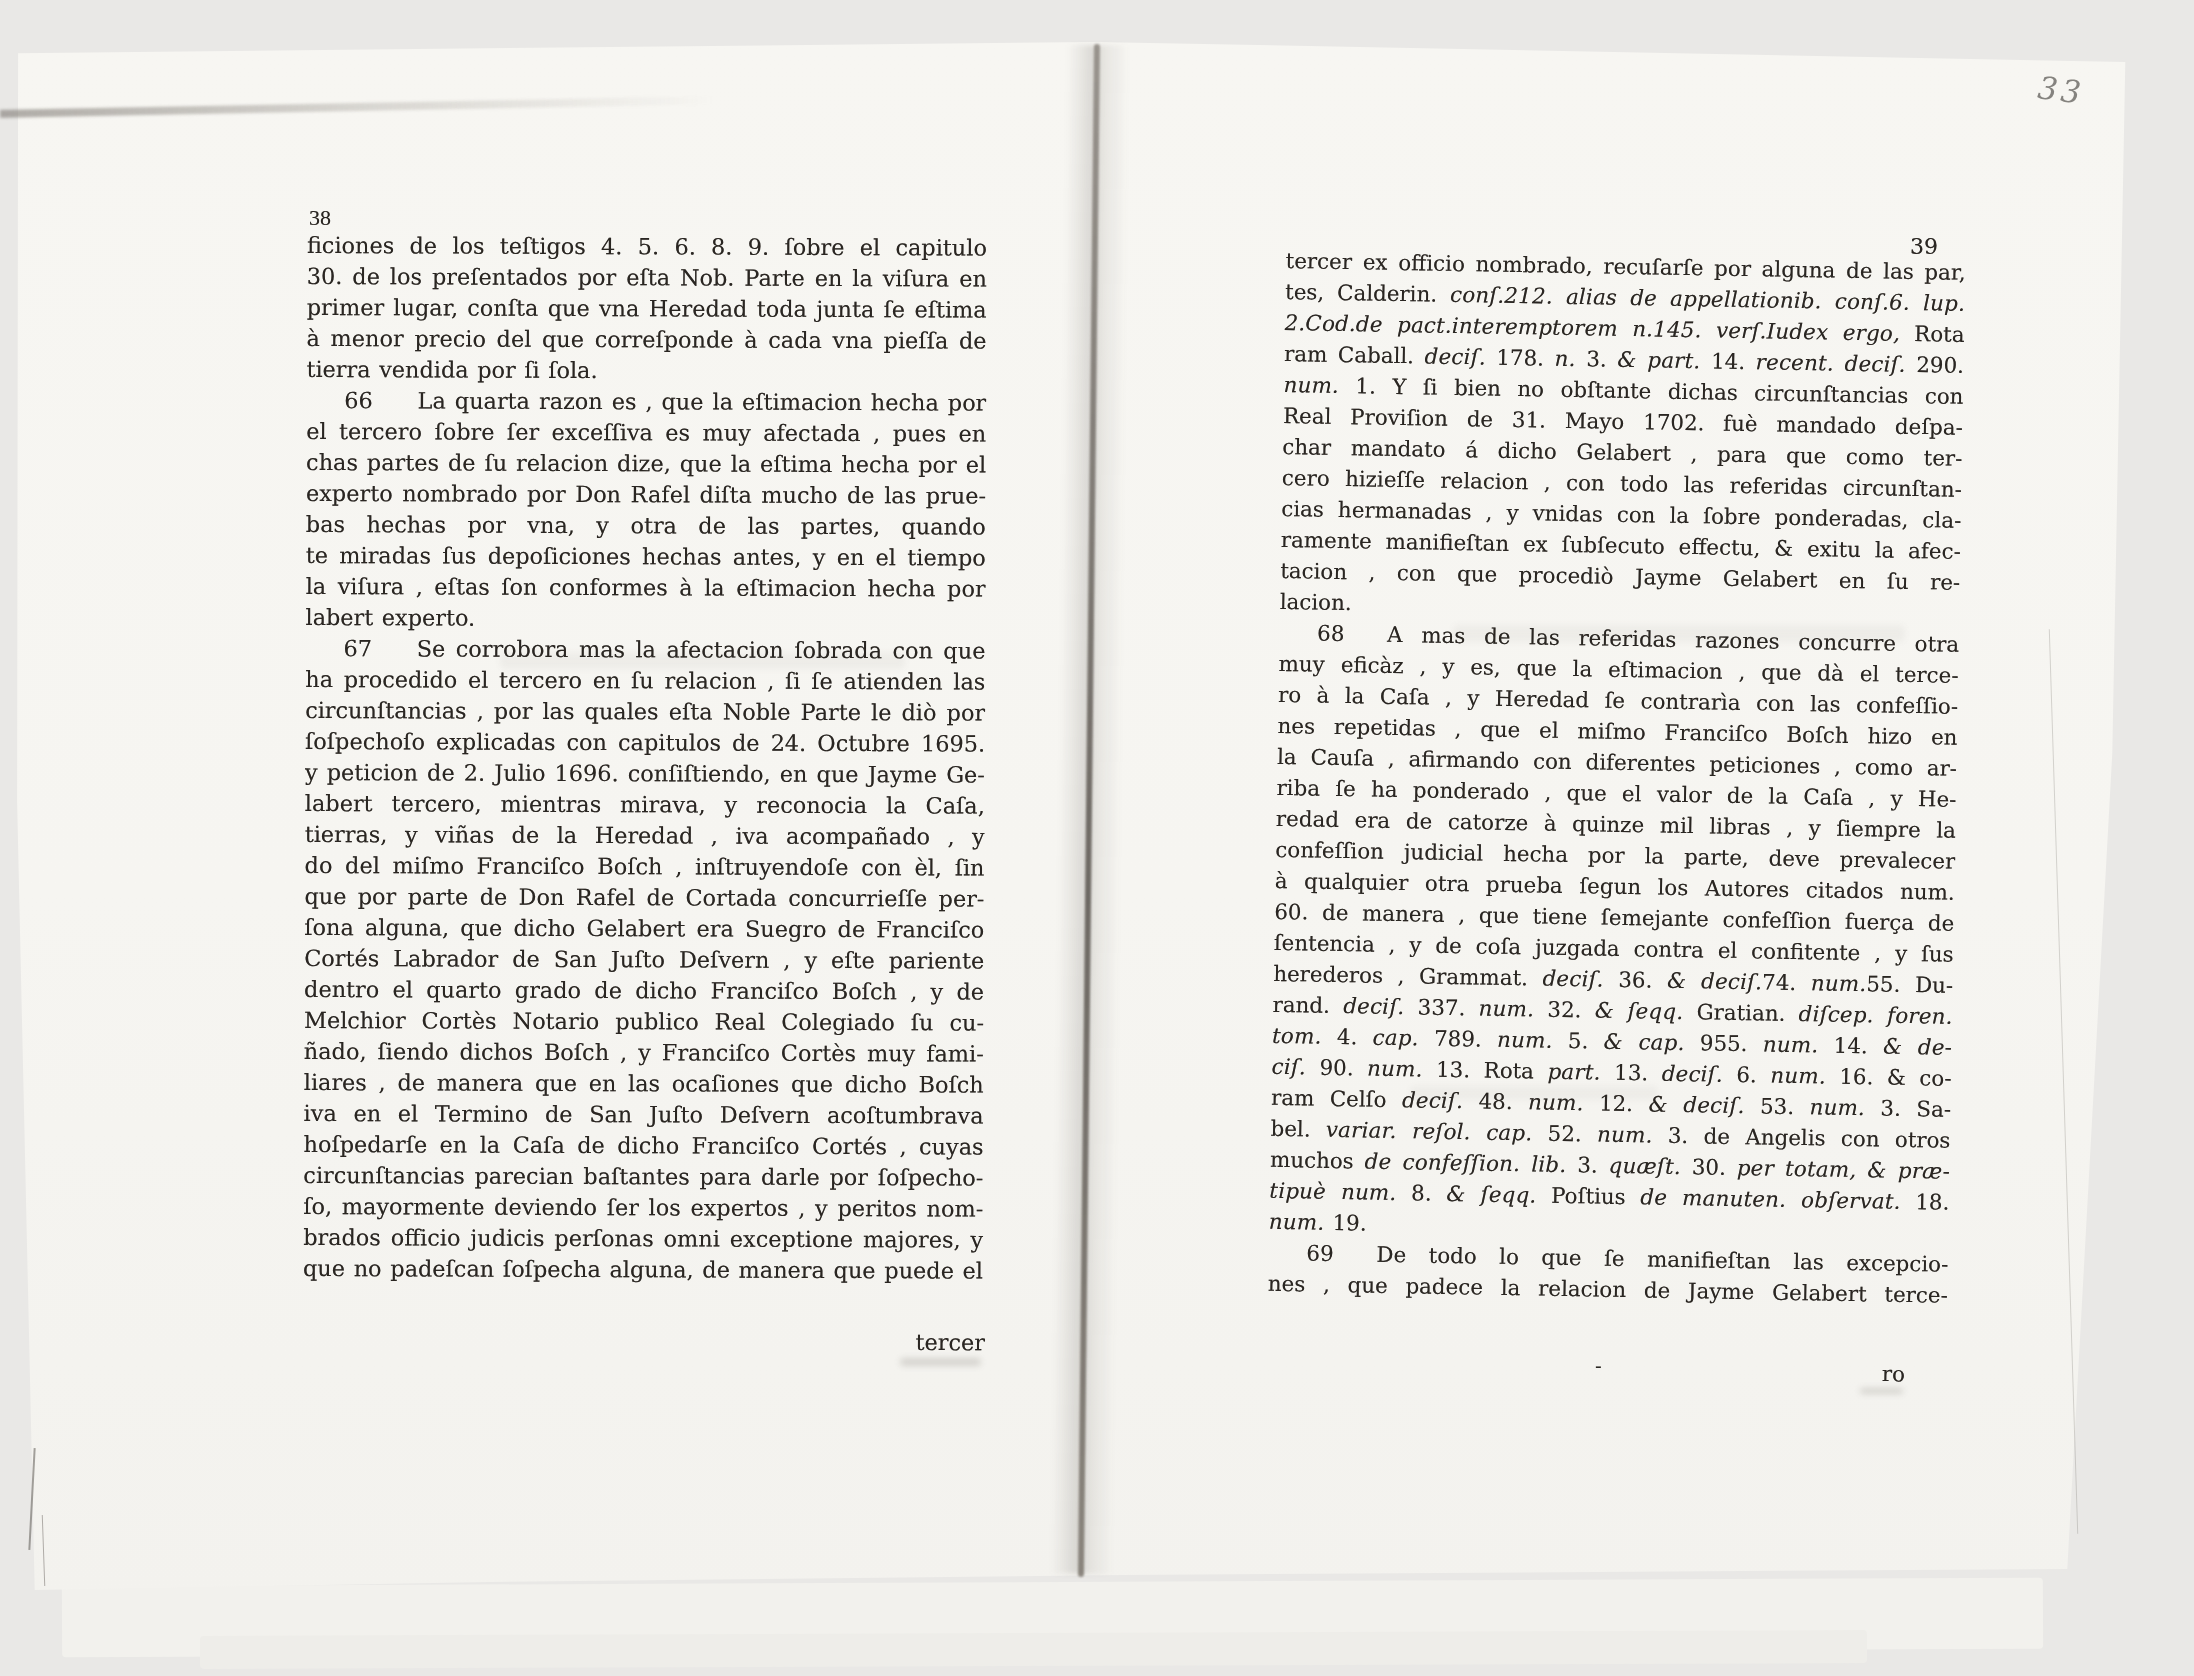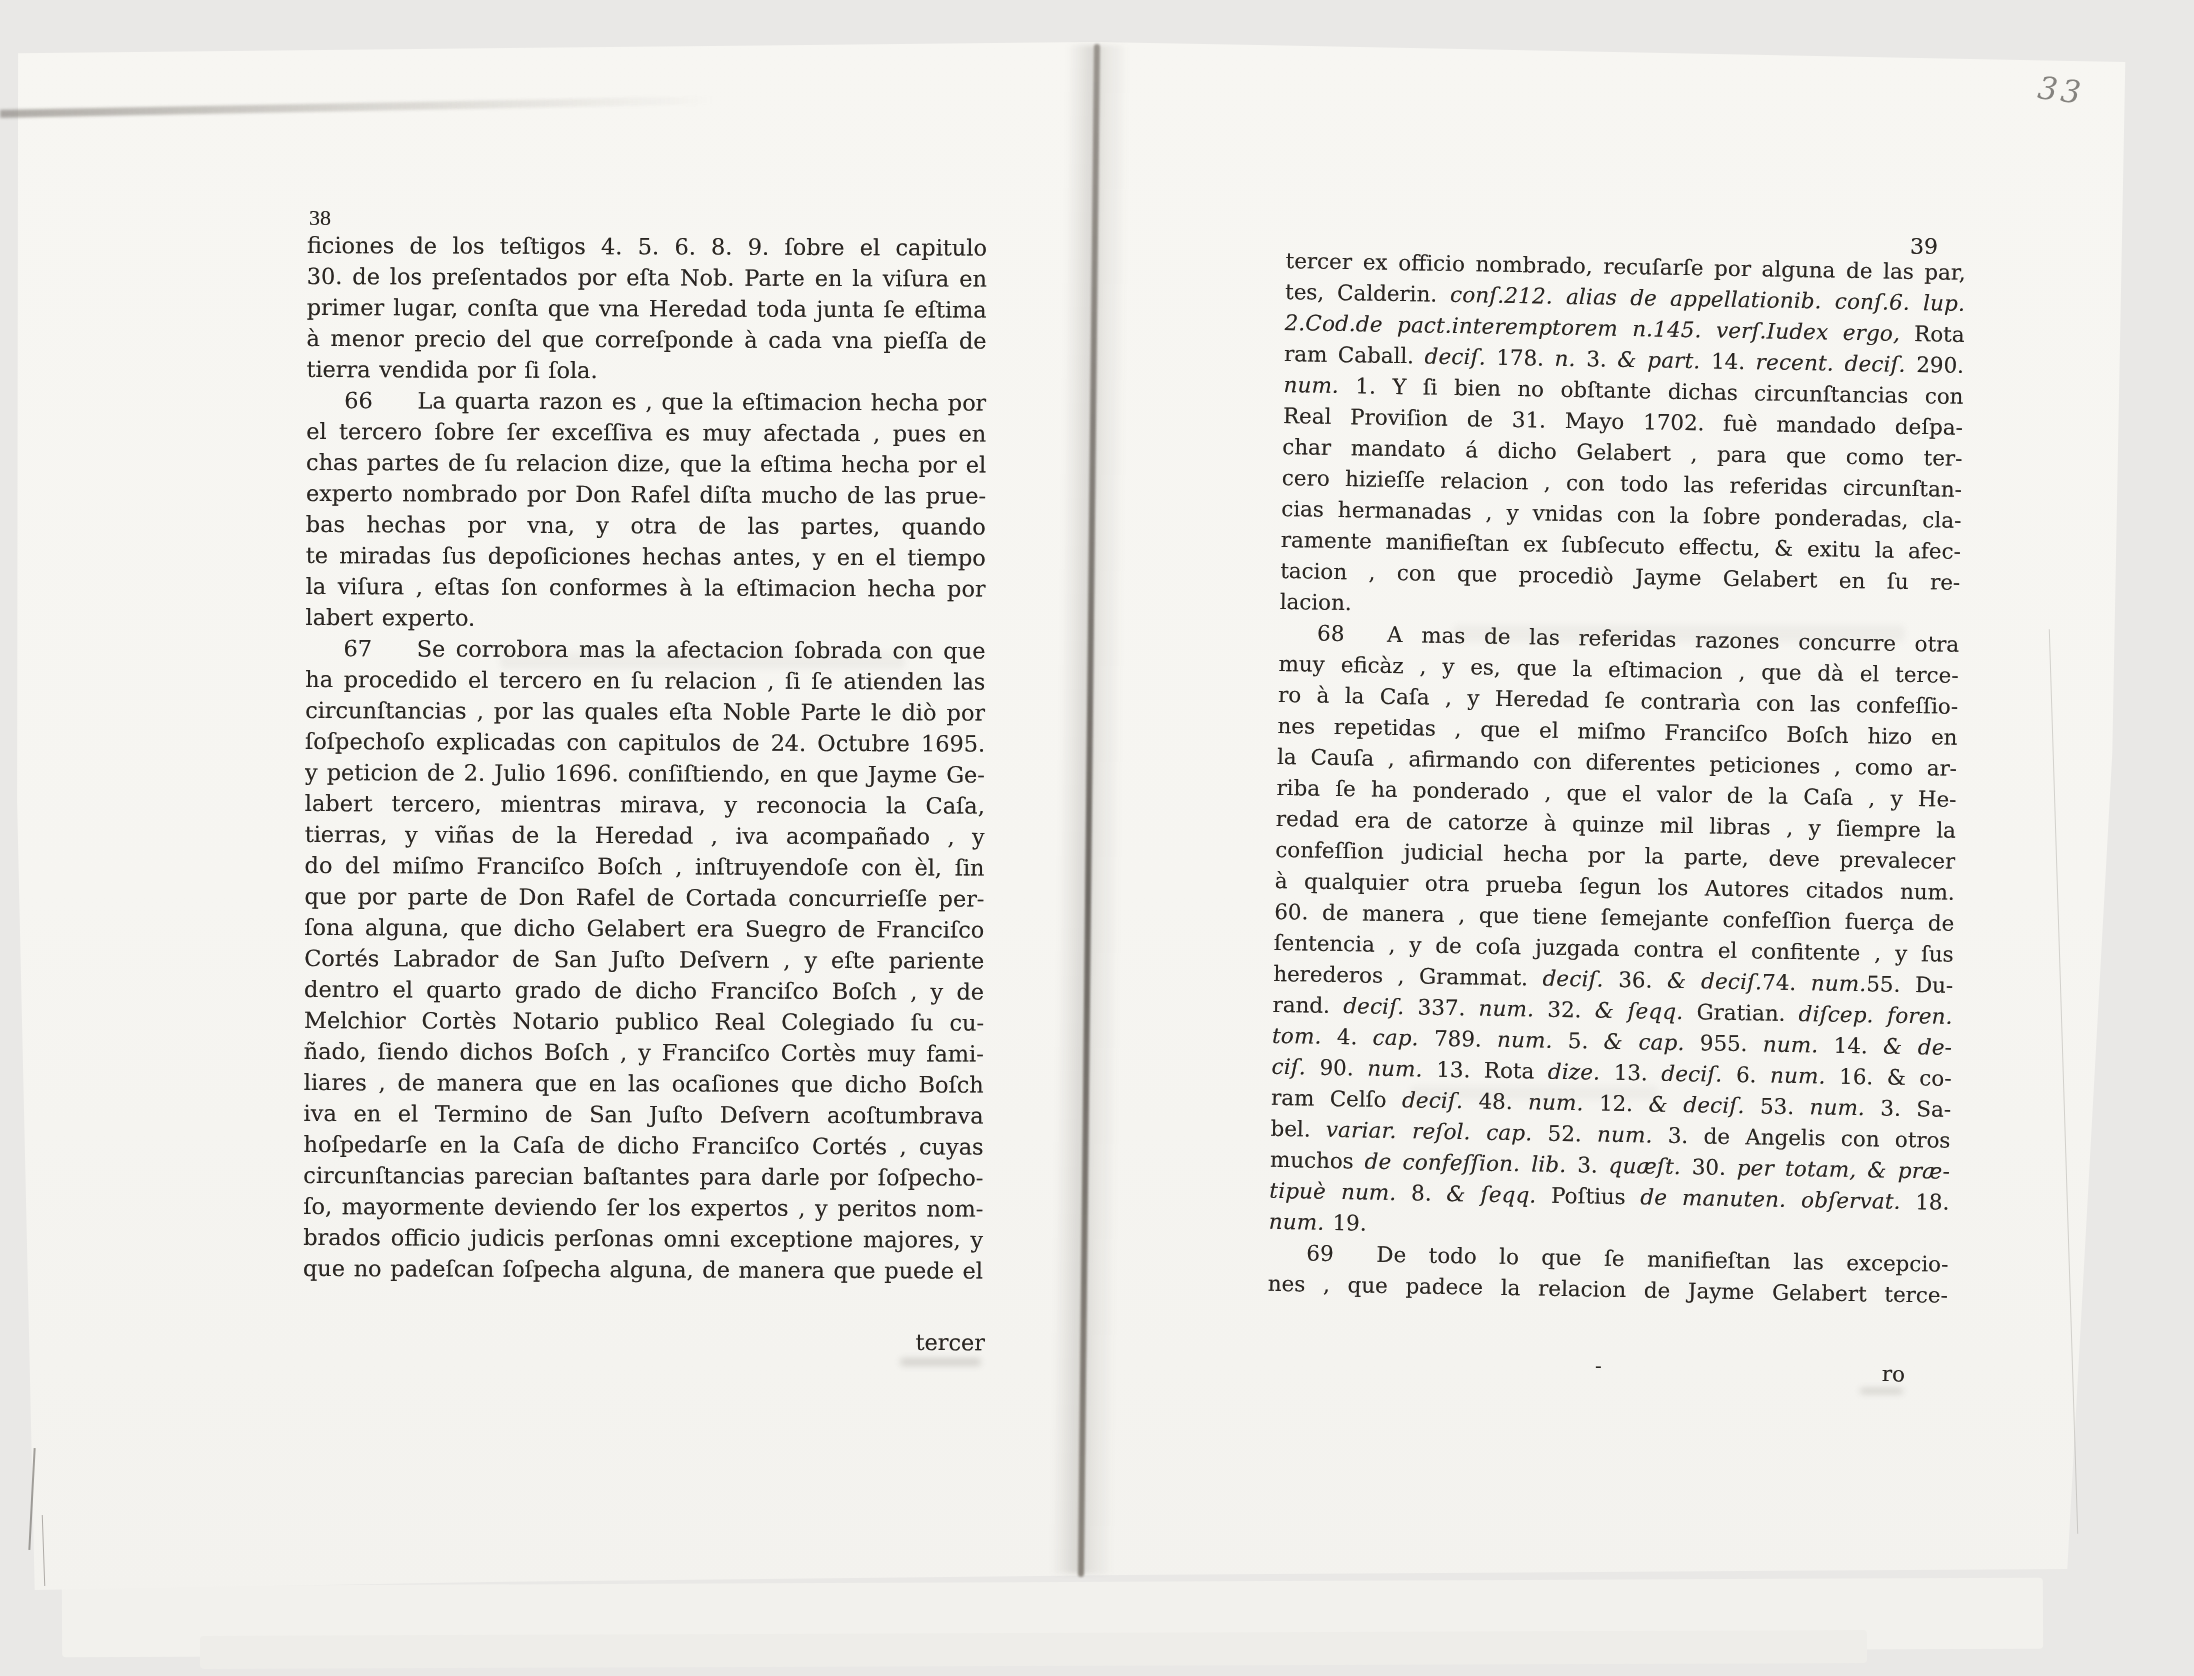--- a/index.html
+++ b/index.html
@@ -145,21 +145,21 @@
     <div class="line"><span>la Cauſa , afirmando con diferentes peticiones , como ar-</span></div>
     <div class="line"><span>riba ſe ha ponderado , que el valor de la Caſa , y He-</span></div>
     <div class="line"><span>redad era de catorze à quinze mil libras , y ſiempre la</span></div>
     <div class="line"><span>confeſſion judicial hecha por la parte, deve prevalecer</span></div>
     <div class="line"><span>à qualquier otra prueba ſegun los Autores citados num.</span></div>
     <div class="line"><span>60. de manera , que tiene ſemejante confeſſion fuerça de</span></div>
     <div class="line"><span>ſentencia , y de coſa juzgada contra el confitente , y ſus</span></div>
     <div class="line"><span>herederos , Grammat. </span><i>deciſ.</i><span> 36. </span><i>&amp; deciſ.</i><span>74. </span><i>num.</i><span>55. Du-</span></div>
     <div class="line"><span>rand. </span><i>deciſ.</i><span> 337. </span><i>num.</i><span> 32. </span><i>&amp; ſeqq.</i><span> Gratian. </span><i>diſcep. foren.</i></div>
     <div class="line"><i>tom.</i><span> 4. </span><i>cap.</i><span> 789. </span><i>num.</i><span> 5. </span><i>&amp; cap.</i><span> 955. </span><i>num.</i><span> 14. </span><i>&amp; de-</i></div>
-    <div class="line"><i>ciſ.</i><span> 90. </span><i>num.</i><span> 13. Rota </span><i>dize.</i><span> 13. </span><i>deciſ.</i><span> 6. </span><i>num.</i><span> 16. &amp; co-</span></div>
+    <div class="line"><i>ciſ.</i><span> 90. </span><i>num.</i><span> 13. Rota </span><i>part.</i><span> 13. </span><i>deciſ.</i><span> 6. </span><i>num.</i><span> 16. &amp; co-</span></div>
     <div class="line"><span>ram Celſo </span><i>deciſ.</i><span> 48. </span><i>num.</i><span> 12. </span><i>&amp; deciſ.</i><span> 53. </span><i>num.</i><span> 3. Sa-</span></div>
     <div class="line"><span>bel. </span><i>variar. reſol. cap.</i><span> 52. </span><i>num.</i><span> 3. de Angelis con otros</span></div>
     <div class="line"><span>muchos </span><i>de confeſſion. lib.</i><span> 3. </span><i>quæſt.</i><span> 30. </span><i>per totam, &amp; præ-</i></div>
     <div class="line"><i>tipuè num.</i><span> 8. </span><i>&amp; ſeqq.</i><span> Poſtius </span><i>de manuten. obſervat.</i><span> 18.</span></div>
     <div class="line short"><i>num.</i><span> 19.</span></div>
     <div class="line ind"><span>69  De todo lo que ſe manifieſtan las excepcio-</span></div>
     <div class="line"><span>nes , que padece la relacion de Jayme Gelabert terce-</span></div>
   </div>
 <div class="catchword" id="catch-right">ro</div>
 <div id="press-mark">-</div>

